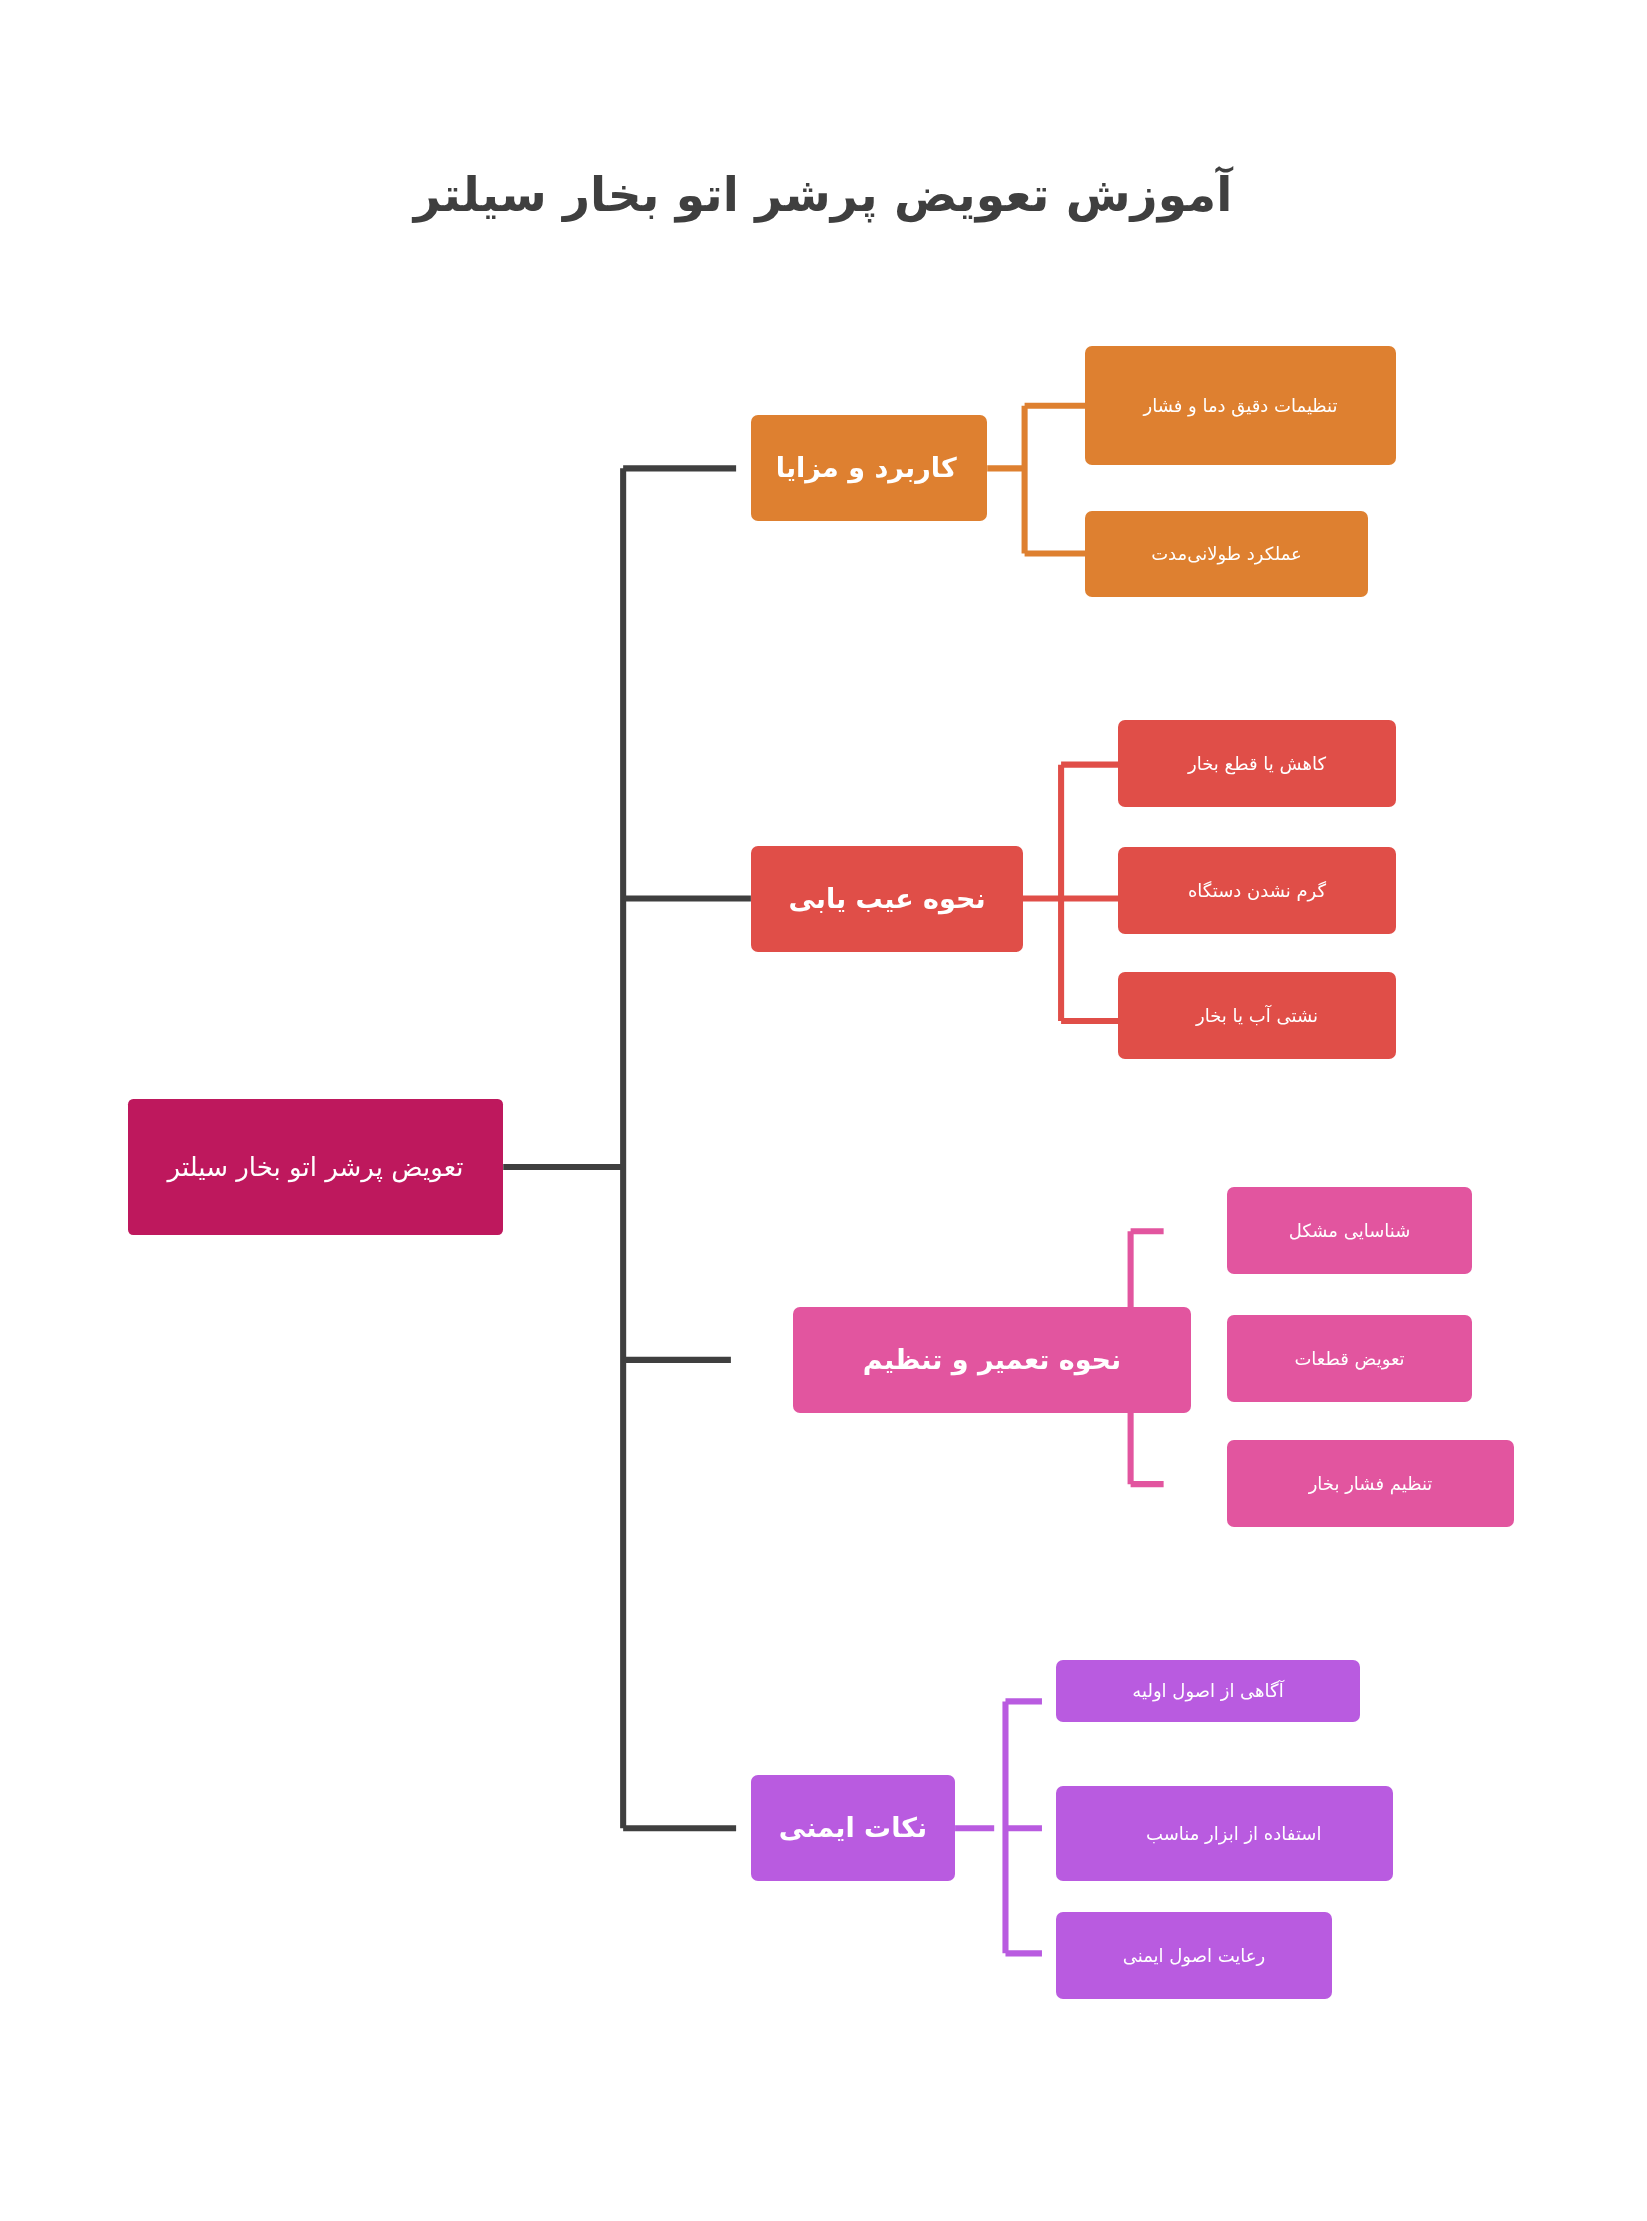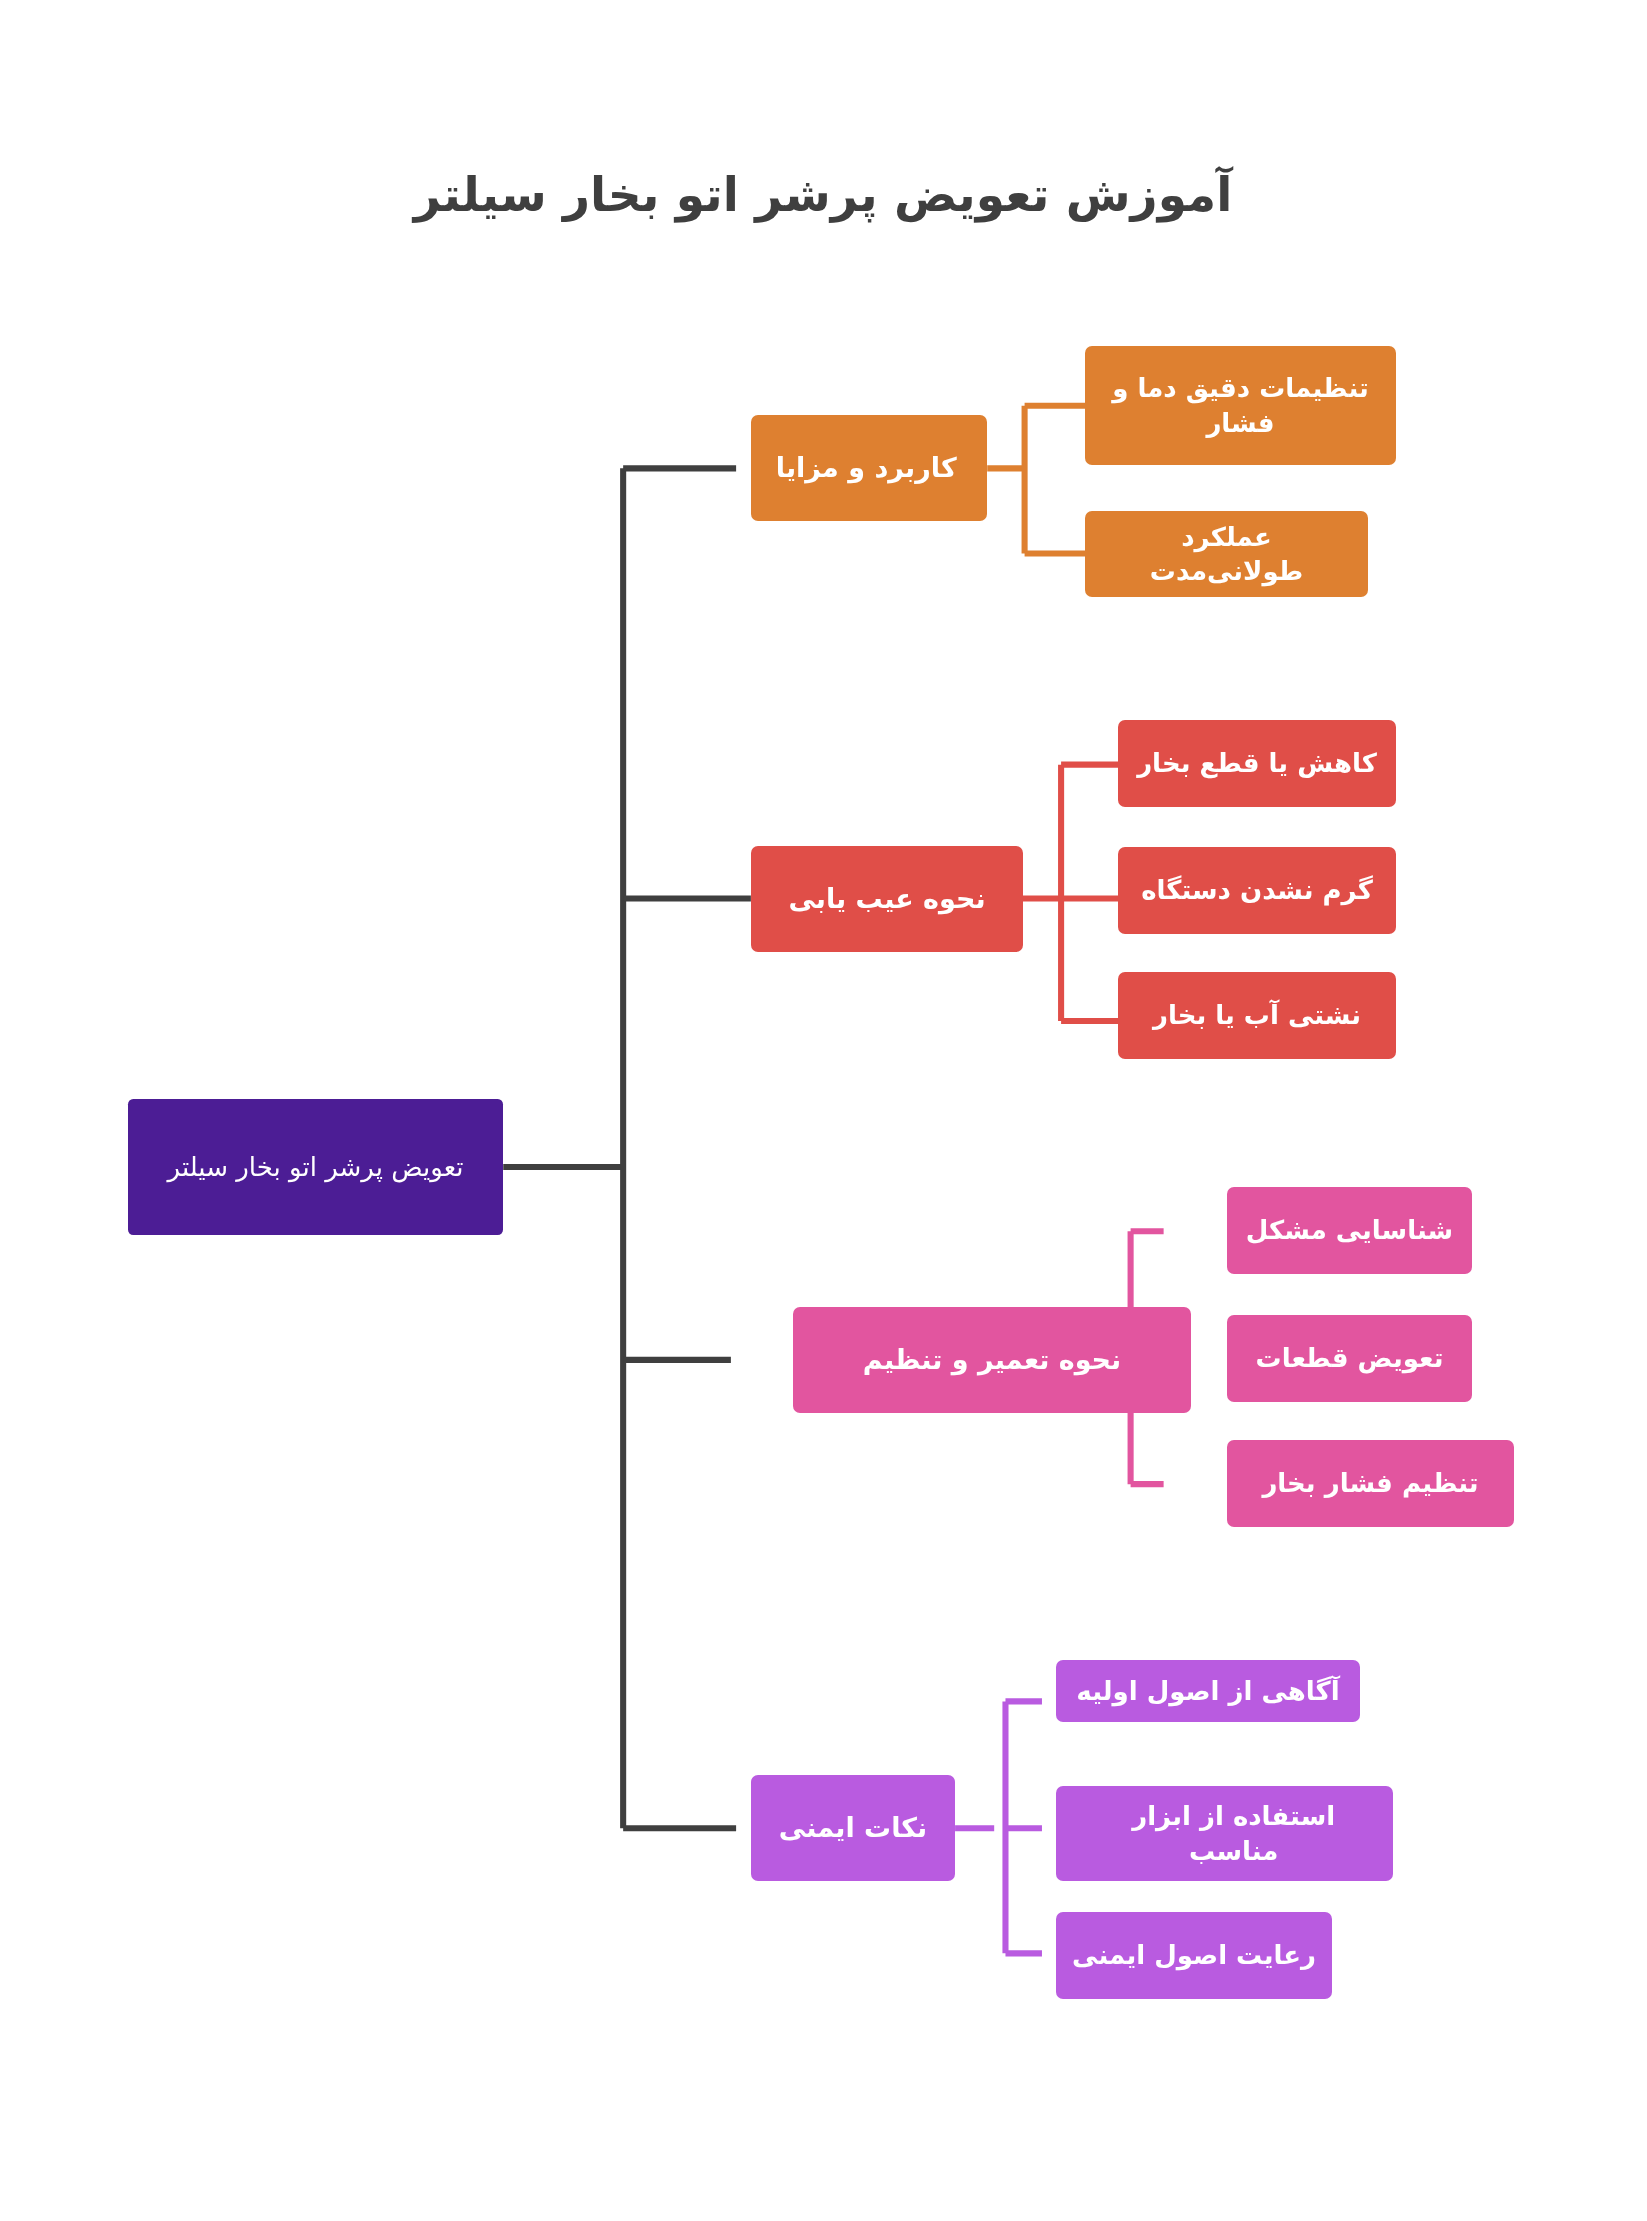--- a/index.html
+++ b/index.html
@@ -52,32 +52,32 @@
     align-items: center;
     justify-content: center;
     text-align: center;
     color: #ffffff;
     direction: rtl;
     border-radius: 7px;
     padding: 5.2px 15.6px;
     line-height: 1.32;
   }
   .node.root {
-    background: #4c1d95;
+    background: #be185d;
     font-size: 26px;
     font-weight: normal;
     border-radius: 5.2px;
   }
   .node.lvl1 {
     font-size: 27px;
     font-weight: bold;
   }
   .node.lvl2 {
-    font-size: 26px;
-    font-weight: bold;
+    font-size: 18px;
+    font-weight: normal;
   }
 
   .c-orange { background: #DE8030; }
   .c-red    { background: #E04E48; }
   .c-pink   { background: #E2559F; margin-left: 48px; }
   .c-purple { background: #B95BE0; }
 </style>
 </head>
 <body>
 

